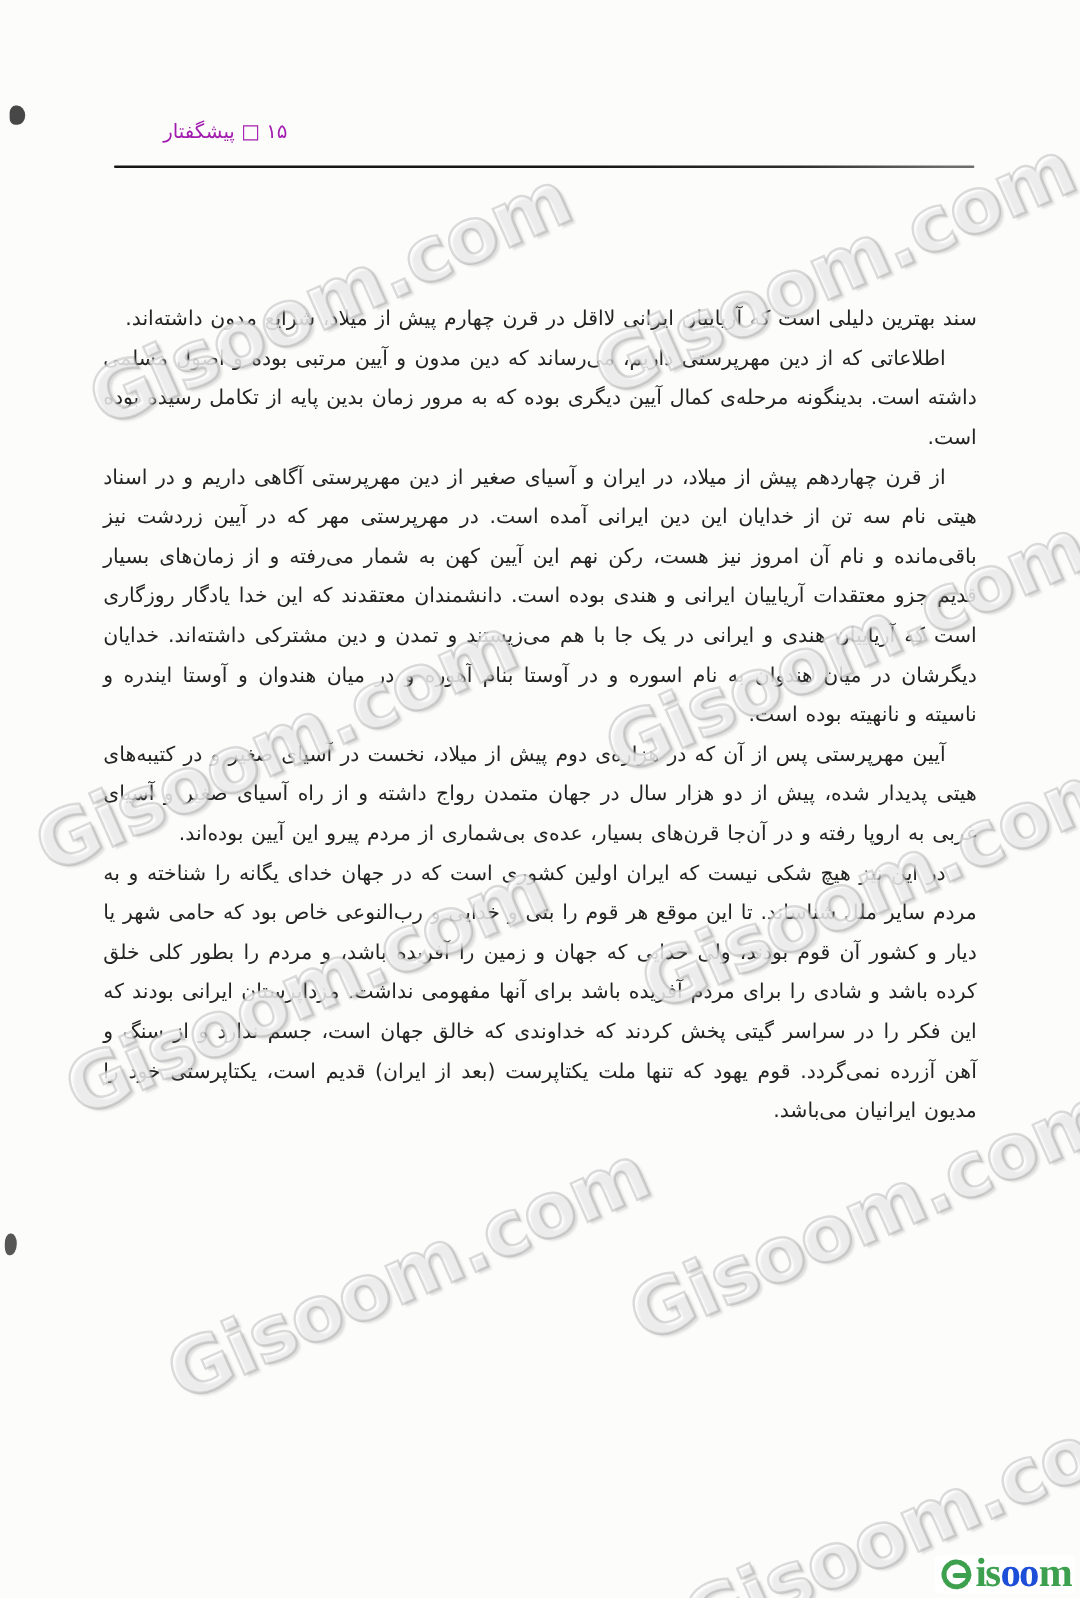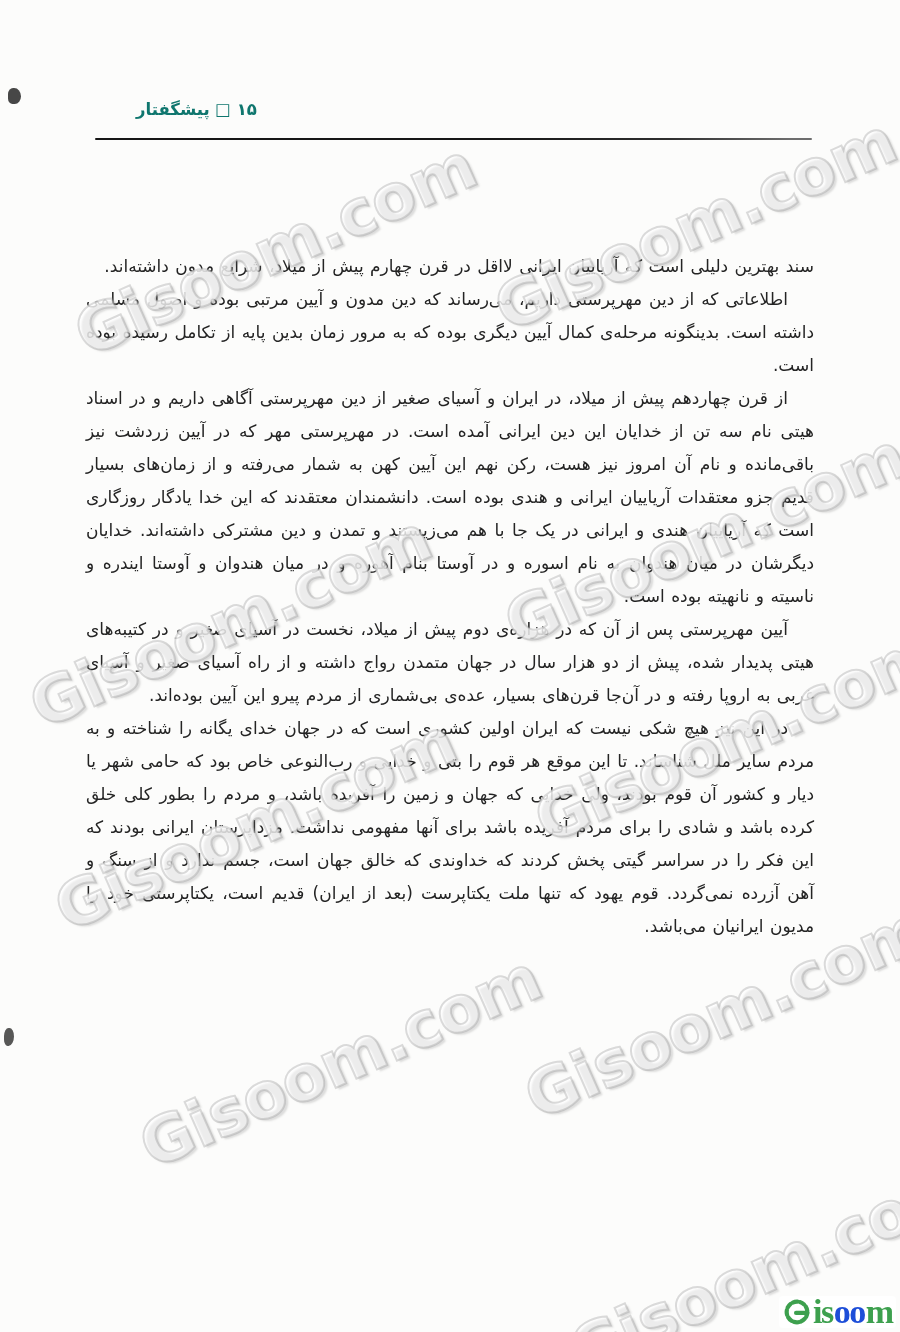--- a/index.html
+++ b/index.html
@@ -3,21 +3,21 @@
 <meta charset="utf-8">
 <style>
   html,body{margin:0;padding:0;background:#ffffff;}
   .page{
     position:relative;width:900px;height:1332px;overflow:hidden;
     background:#fcfcfb;font-family:"DejaVu Sans",sans-serif;
   }
   
   .header{
     position:absolute;left:136px;top:100px;direction:rtl;
-    font-size:16.5px;color:#0f766e;letter-spacing:.3px;white-space:nowrap;font-weight:bold;
+    font-size:16.5px;color:#a21caf;letter-spacing:.3px;white-space:nowrap;
   }
   .rule{
     position:absolute;left:95px;top:138px;width:717px;height:2px;
     background:linear-gradient(to right,#161616 55%,#2e2e2e 80%,#6d6d6d 97%);
     border-radius:1px;
   }
   
   .bodytext{
     position:absolute;top:250px;right:86px;width:728px;direction:rtl;
     text-align:justify;color:#242424;font-size:17px;line-height:33px;

